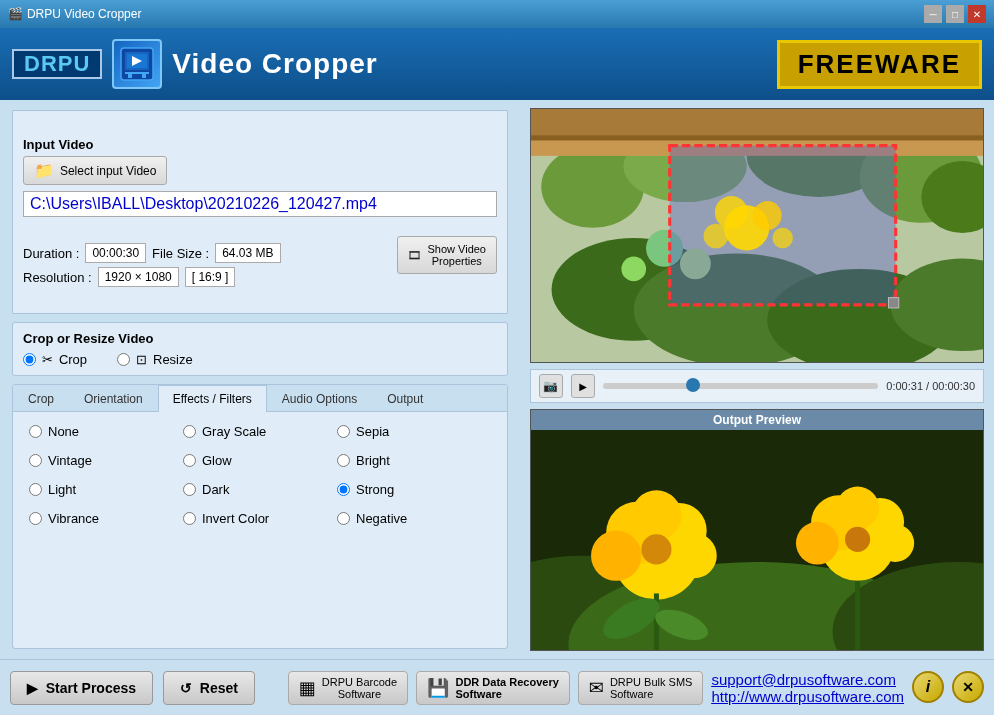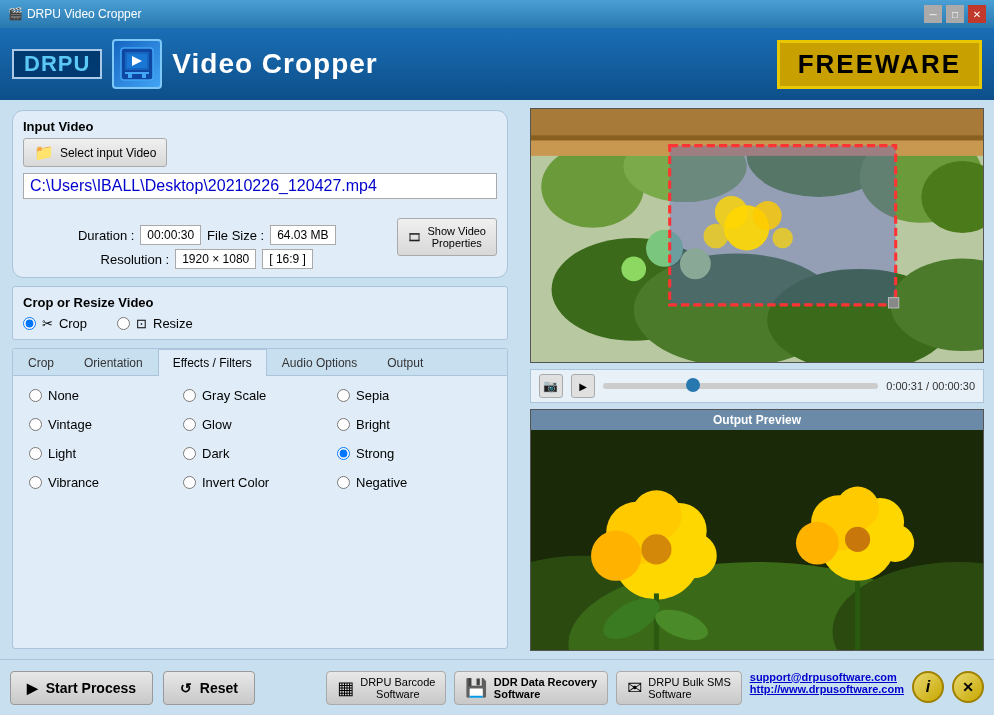--- a/index.html
+++ b/index.html
@@ -81,22 +81,22 @@
     .section-label {
       font-weight: bold;
       font-size: 13px;
       color: #000;
       margin-bottom: 4px;
     }
 
     .input-video-section {
       background: #e0edf8;
       border: 1px solid #aac4dc;
-      border-radius: 11px;
-      padding: 8px 10px;
+      border-radius: 1px;
+      padding: 26px 10px;
     }
 
     .select-btn {
       background: linear-gradient(to bottom, #f0f0f0, #d8d8d8);
       border: 1px solid #aaa;
       border-radius: 3px;
       padding: 4px 10px;
       cursor: pointer;
       display: flex;
       align-items: center;
@@ -342,24 +342,23 @@
       align-items: center;
       gap: 6px;
       font-size: 11px;
       text-align: center;
       min-width: 90px;
     }
     .footer-link-icon { font-size: 18px; }
     .contact-info {
       display: flex;
       flex-direction: column;
-      font-size: 11px;
+      font-size: 15px;
       color: #0000cc;
       text-decoration: underline;
-      font-weight: bold;
     }
     .info-btn {
       width: 32px; height: 32px;
       background: linear-gradient(135deg, #e8d870, #c8a800);
       border: 2px solid #a08000;
       border-radius: 50%;
       cursor: pointer;
       display: flex; align-items: center; justify-content: center;
       font-style: italic;
       font-weight: bold;
@@ -422,21 +421,21 @@
 
     <div class="input-video-section">
       <div class="section-label">Input Video</div>
       <button class="select-btn">
         <span class="select-btn-icon">📁</span>
         <span>Select input Video</span>
       </button>
       <input class="file-path-input" type="text" value="C:\Users\IBALL\Desktop\20210226_120427.mp4" style="">
 
       <div style="display:flex; align-items:center; margin-top:6px; gap:6px; flex-wrap:wrap;">
-        <div class="video-meta" style="flex:1; display:flex; flex-direction:column; gap:4px;margin-top:20px;">
+        <div class="video-meta" style="flex:1; display:flex; flex-direction:row; gap:4px;margin-top:20px;">
           <div style="display:flex; align-items:center; gap:6px;">
             <span>Duration :</span>
             <div class="meta-value">00:00:30</div>
             <span>File Size :</span>
             <div class="meta-value">64.03 MB</div>
           </div>
           <div style="display:flex; align-items:center; gap:6px;">
             <span>Resolution :</span>
             <div class="meta-value">1920 × 1080</div>
             <div class="meta-value" style="min-width:auto;">[ 16:9 ]</div>

